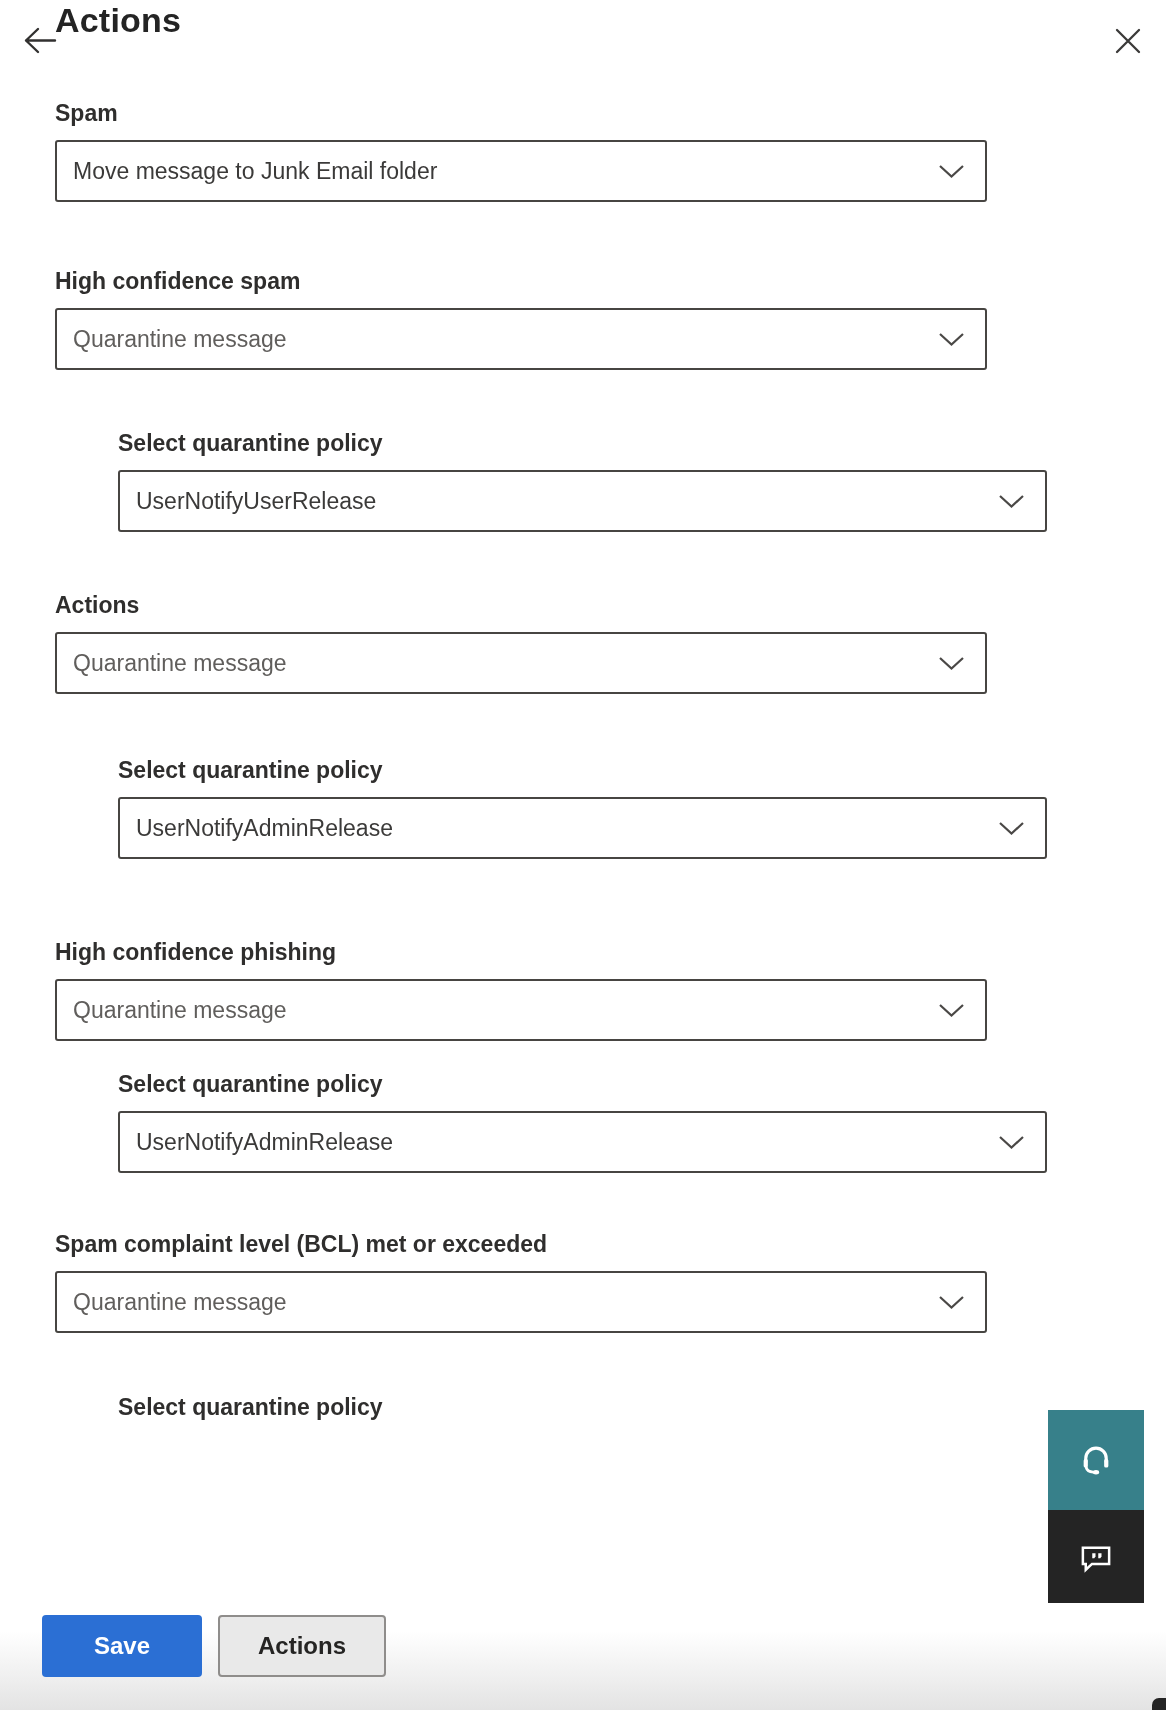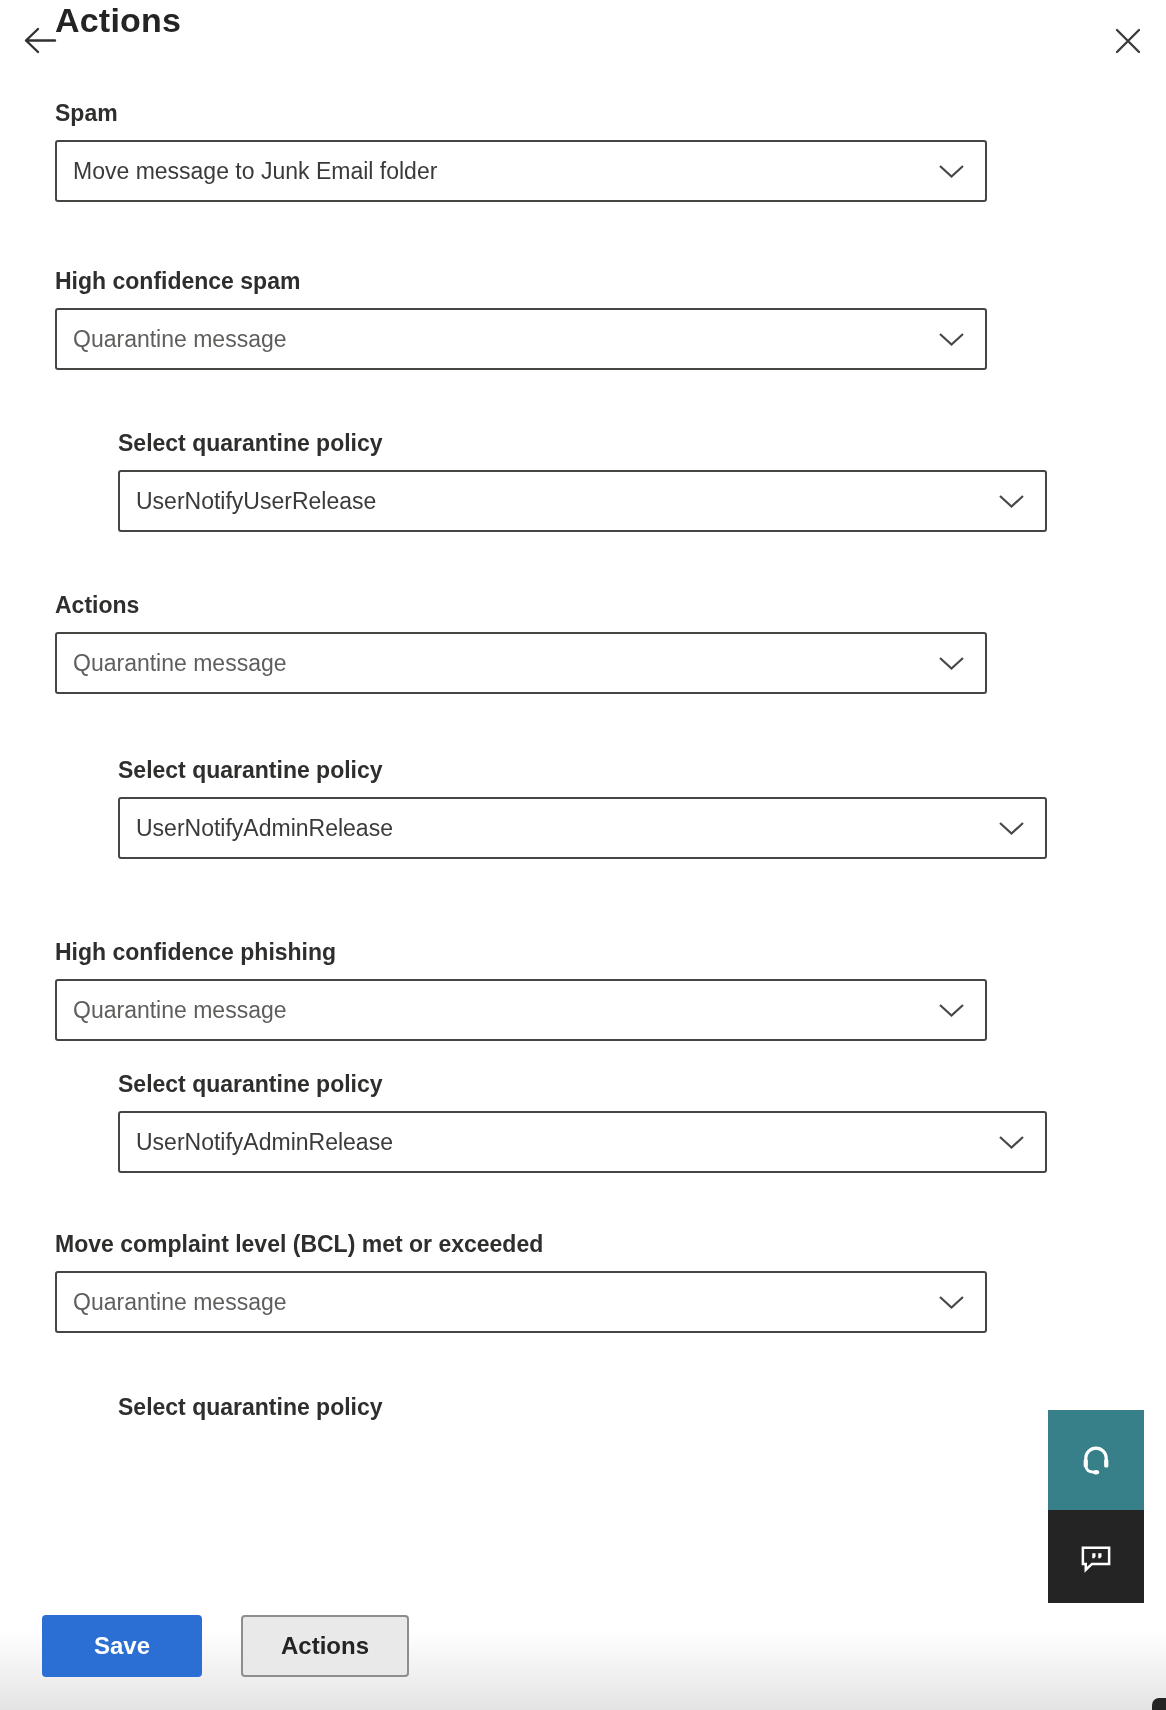--- a/index.html
+++ b/index.html
@@ -65,21 +65,21 @@
     color: #323130;
   }
 
   
   .footer {
     position: absolute; left: 0; top: 1582px;
     width: 1166px; height: 128px;
     background: linear-gradient(180deg, #ffffff 0%, #ffffff 38%, #efefef 75%, #e3e3e3 100%);
     z-index: 5;
   }
-  .footer-buttons { display: flex; gap: 39px; padding: 33px 0 0 42px; }
+  .footer-buttons { display: flex; gap: 16px; padding: 33px 0 0 42px; }
   .btn {
     height: 62px; border-radius: 4px;
     font-family: "Liberation Sans", sans-serif;
     font-size: 24px; font-weight: 600;
     cursor: pointer;
   }
   .btn-primary {
     width: 160px;
     background: #2b6fd4; border: none; color: #ffffff;
   }
@@ -184,21 +184,21 @@
     <span class="field-label">Select quarantine policy</span>
     <div class="select">
       <span class="value">UserNotifyAdminRelease</span>
       <svg class="chev" width="27" height="15" viewBox="0 0 27 15" fill="none">
         <path d="M2 2 L13.5 12.5 L25 2" stroke="#4a4846" stroke-width="2.2" fill="none"></path>
       </svg>
     </div>
   </div>
 
   <div class="group" style="margin-top:58px">
-    <span class="field-label">Move complaint level (BCL) met or exceeded</span>
+    <span class="field-label">Spam complaint level (BCL) met or exceeded</span>
     <div class="select muted">
       <span class="value">Quarantine message</span>
       <svg class="chev" width="27" height="15" viewBox="0 0 27 15" fill="none">
         <path d="M2 2 L13.5 12.5 L25 2" stroke="#4a4846" stroke-width="2.2" fill="none"></path>
       </svg>
     </div>
   </div>
 
   <div class="group indent" style="margin-top:61px">
     <span class="field-label">Select quarantine policy</span>

